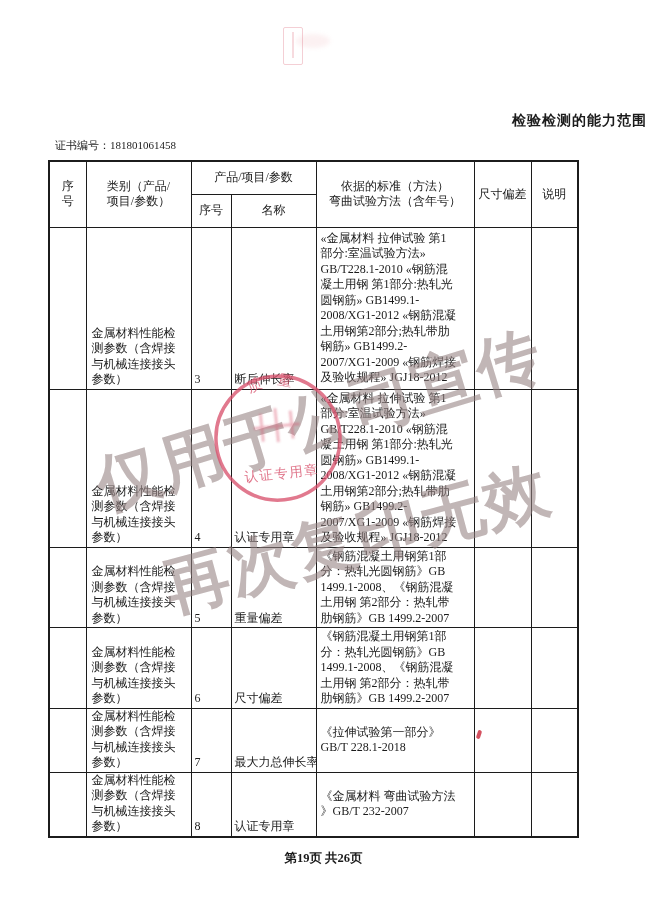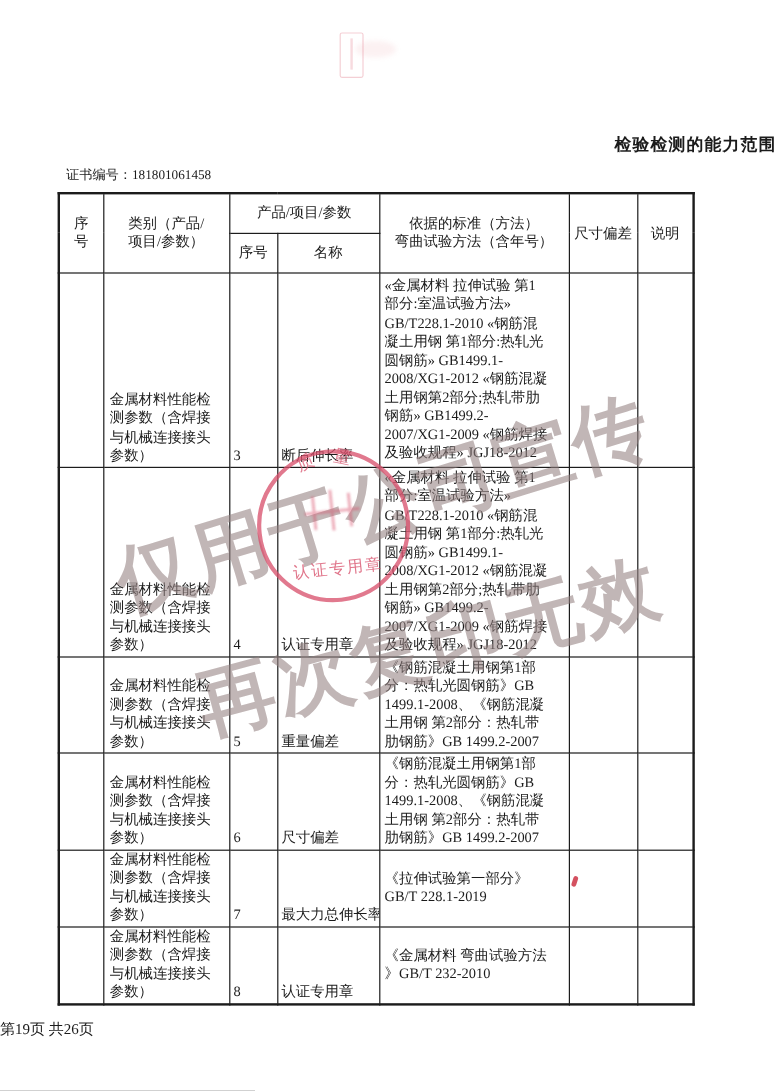--- a/index.html
+++ b/index.html
@@ -6,21 +6,21 @@
   .page{
     position:relative;width:647px;height:909px;background:#ffffff;
     font-family:"Liberation Serif","DejaVu Serif",serif;color:#1b1b1b;
     overflow:hidden;margin:0 auto;
   }
   .title1{position:absolute;top:78px;left:0;width:100%;text-align:center;
     font-size:17px;font-weight:bold;letter-spacing:1px;}
   .title2{position:absolute;top:112px;left:0;width:100%;text-align:right;
     font-size:14px;font-weight:bold;letter-spacing:1px;}
   .certno{position:absolute;top:138px;left:55px;font-size:11px;}
-  .footer{position:absolute;top:850px;left:0;width:100%;font-size:12.5px;}
+  .footer{position:absolute;top:850px;left:0;width:100%;text-align:center;font-size:12.5px;font-weight:bold;}
 
   table.cap{position:absolute;left:48px;top:160px;width:529px;
     border-collapse:collapse;table-layout:fixed;}
   table.cap td,table.cap th{border:1px solid #1c1c1c;font-weight:normal;
     font-size:12px;line-height:15.5px;overflow:hidden;}
   table.cap{border:2px solid #1c1c1c;}
   th.hd{text-align:center;vertical-align:middle;white-space:pre-wrap;font-size:12.5px;}
   td.cat{vertical-align:bottom;padding:0 2px 1px 5px;white-space:pre-wrap;
     font-size:12.5px;line-height:15.8px;margin-top:44px;}
   td.no{vertical-align:bottom;padding:0 0 1px 3px;font-size:12px;}
@@ -158,34 +158,34 @@
     </tr>
     <tr style="height:60px">
       <td class="empty"></td>
       <td class="cat">金属材料性能检
 测参数（含焊接
 与机械连接接头
 参数）</td>
       <td class="no">7</td>
       <td class="nm">最大力总伸长率</td>
       <td class="std">《拉伸试验第一部分》
-GB/T 228.1-2019</td>
+GB/T 228.1-2018</td>
       <td class="empty"></td>
       <td class="empty"></td>
     </tr>
     <tr style="height:64px">
       <td class="empty"></td>
       <td class="cat">金属材料性能检
 测参数（含焊接
 与机械连接接头
 参数）</td>
       <td class="no">8</td>
       <td class="nm">认证专用章</td>
       <td class="std">《金属材料 弯曲试验方法
-》GB/T 232-2010</td>
+》GB/T 232-2007</td>
       <td class="empty"></td>
       <td class="empty"></td>
     </tr>
   </tbody>
     </table>
 
   <div class="footer">第19页  共26页</div>
 
   <div class="overlay wm wm1">仅用于公司宣传</div>
   <div class="overlay wm wm2">再次复印无效</div>

